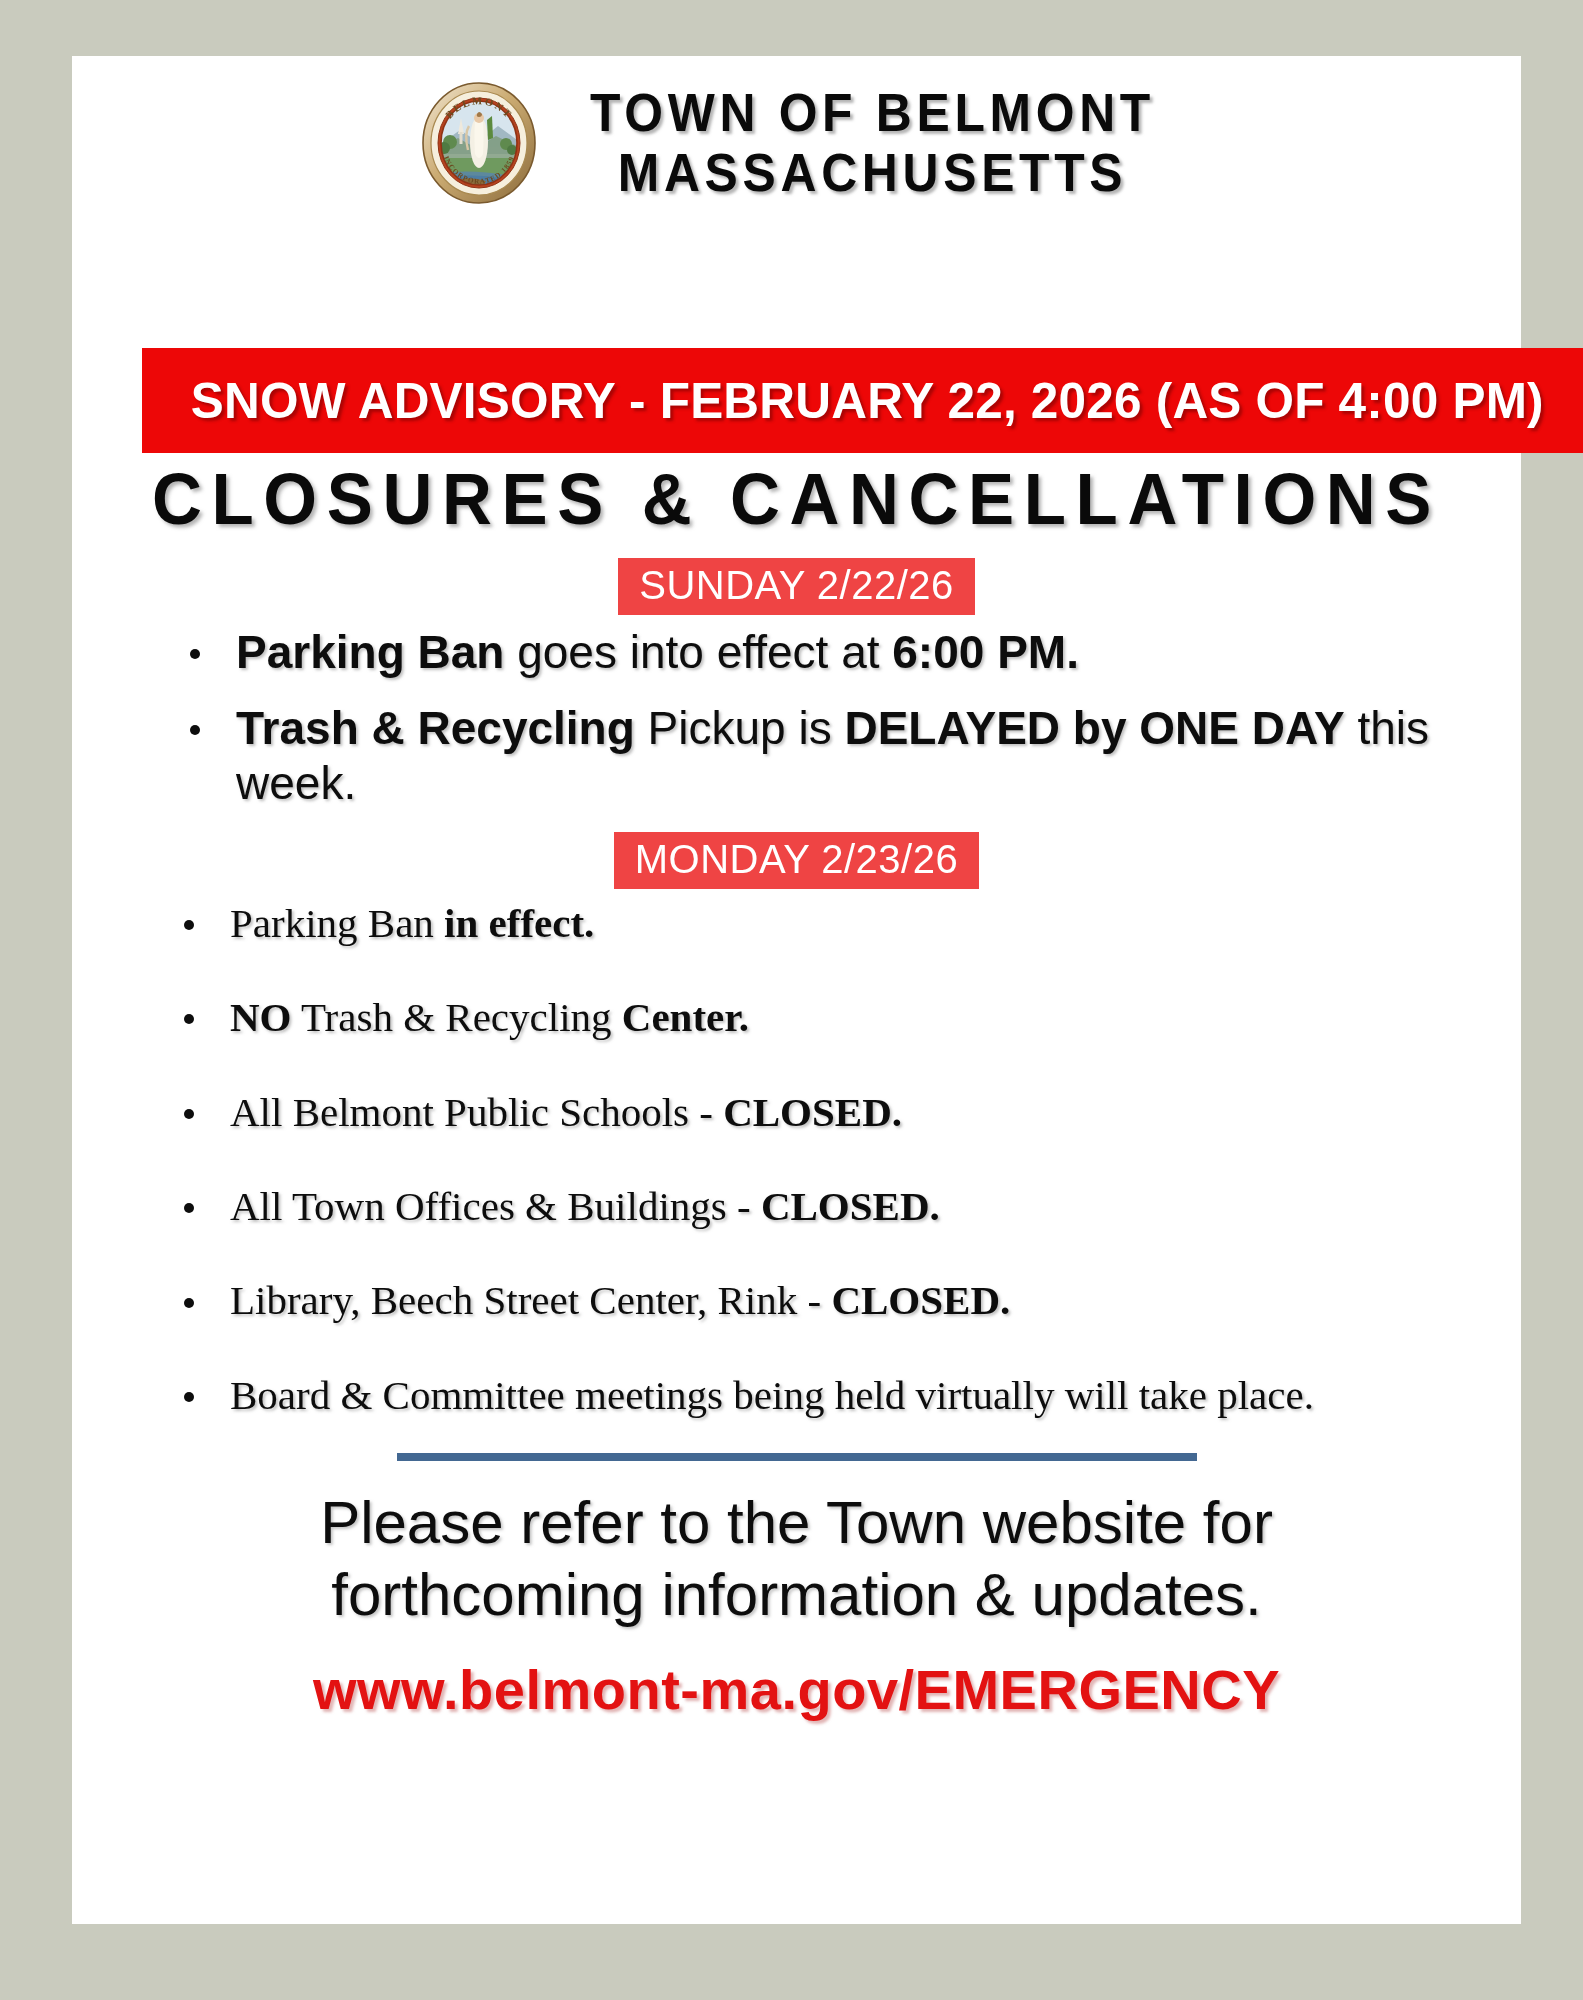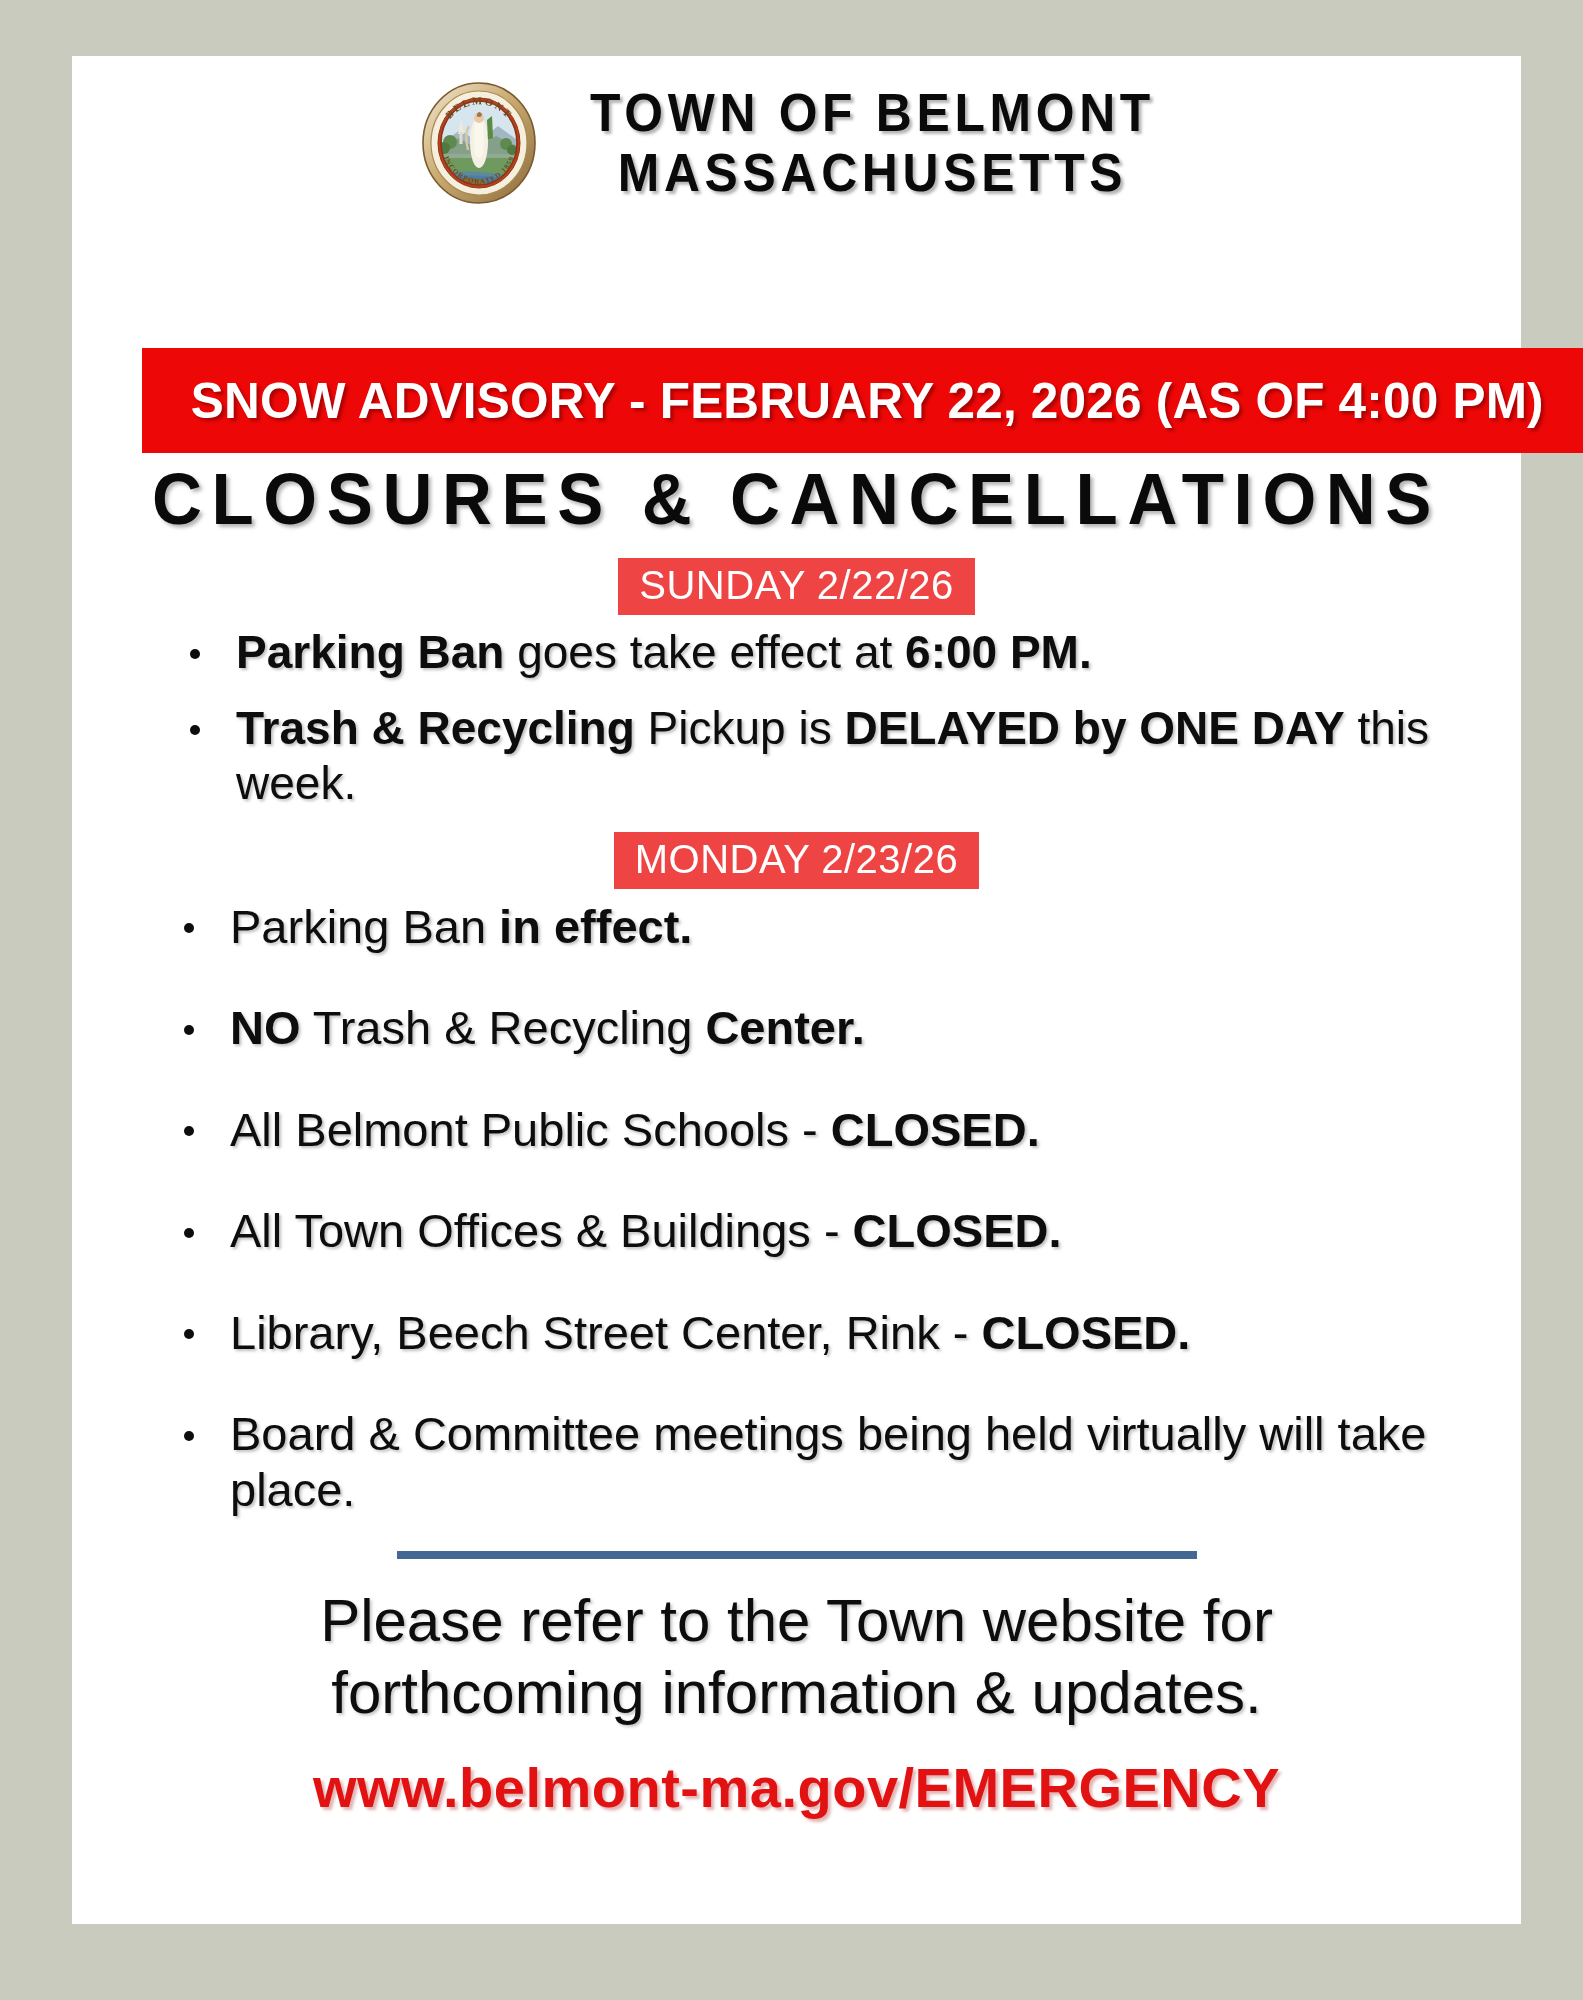--- a/index.html
+++ b/index.html
@@ -152,22 +152,23 @@
     padding-left: 46px;
     margin: 0 0 22px 118px;
     font-size: 46px;
     line-height: 1.18;
   }
 
   
   .group-monday ul.bullets li {
     padding-left: 46px;
     margin: 0 0 46px 112px;
-    font-size: 47px;
+    font-size: 41px;
     line-height: 1.18;
+    font-family: Liberation Serif, serif;
   }
   .group-monday ul.bullets li:last-child { margin-bottom: 16px; }
 
   b, strong { font-weight: bold; }
 
   .divider {
     width: 800px;
     height: 8px;
     background: #436892;
     margin: 34px auto 0 auto;
@@ -265,21 +266,21 @@
 
     <div class="body-area">
       <h1 class="main-heading">CLOSURES &amp; CANCELLATIONS</h1>
 
       <div id="groups-container">
           <div class="group group-sunday">
             <div class="day-badge-row">
               <div class="day-badge">SUNDAY 2/22/26</div>
             </div>
             <ul class="bullets">
-              <li><span class="dot"></span><b>Parking Ban</b><span> goes take effect at </span><b>6:00 PM.</b></li>
+              <li><span class="dot"></span><b>Parking Ban</b><span> goes into effect at </span><b>6:00 PM.</b></li>
               <li><span class="dot"></span><b>Trash &amp; Recycling</b><span> Pickup is </span><b>DELAYED by ONE DAY</b><span> this week.</span></li>
             </ul>
           </div>
           <div class="group group-monday">
             <div class="day-badge-row">
               <div class="day-badge">MONDAY 2/23/26</div>
             </div>
             <ul class="bullets">
               <li><span class="dot"></span><span>Parking Ban </span><b>in effect.</b></li>
               <li><span class="dot"></span><b>NO</b><span> Trash &amp; Recycling </span><b>Center.</b></li>

